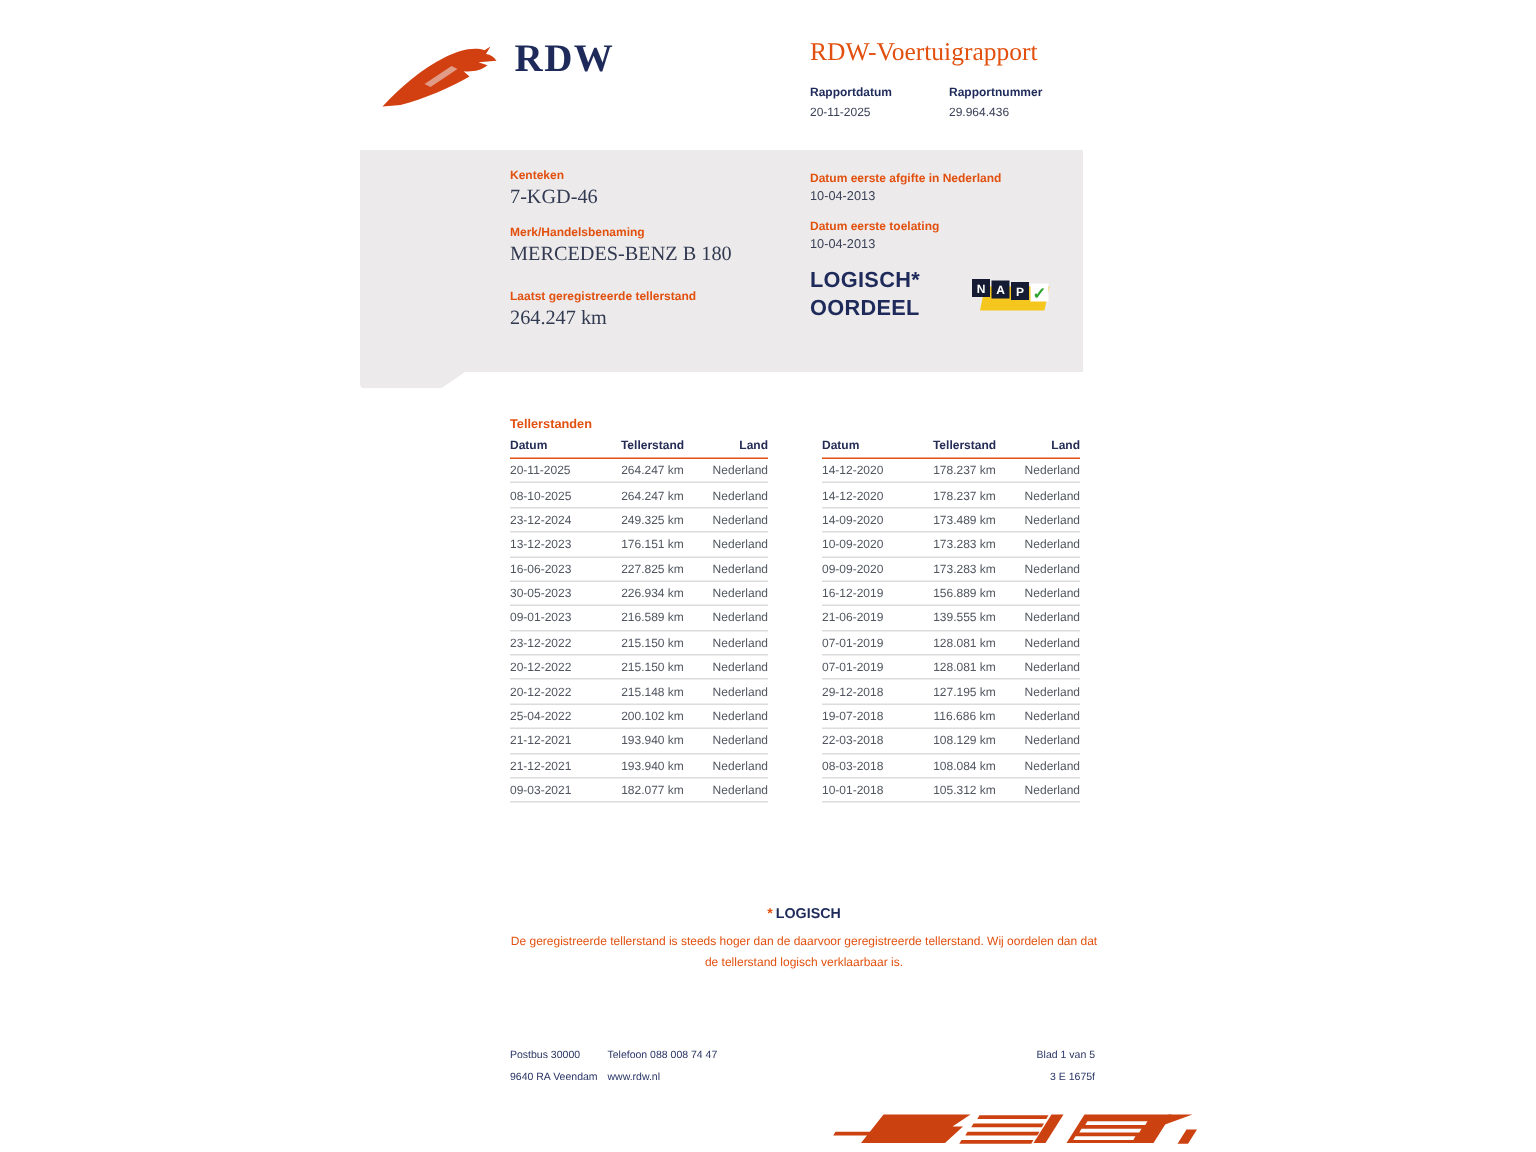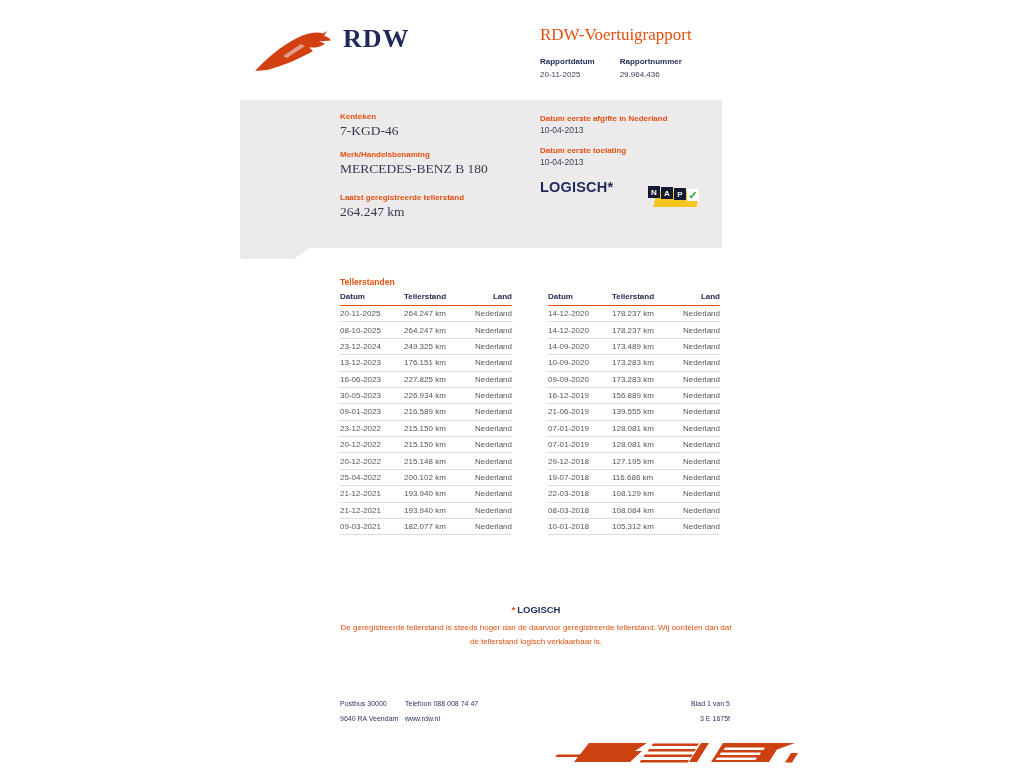--- a/index.html
+++ b/index.html
@@ -4,21 +4,21 @@
 <style>
   * { margin:0; padding:0; box-sizing:border-box; }
   html,body { width:1024px; height:768px; background:#ffffff; font-family:"Liberation Sans", sans-serif; }
   .sheet { position:relative; width:1024px; height:768px; background:#ffffff; overflow:hidden; }
 
   
   .logo-wrap { position:absolute; left:253px; top:22px; display:flex; align-items:flex-start; }
   .logo-svg { width:80px; height:52px; }
   .logo-text { font-family:"Liberation Serif", serif; font-weight:600; font-size:26px; color:#1E2A5A; letter-spacing:1px; margin-left:10px; margin-top:2px; }
   .doc-title { position:absolute; left:540px; top:25px; font-family:"Liberation Serif", serif; font-weight:400; font-size:17px; color:#E2500F; }
-  .report-meta { position:absolute; left:540px; top:57px; display:flex; gap:25px; }
+  .report-meta { position:absolute; left:540px; top:57px; display:flex; gap:38px; }
   .report-meta .lbl { font-size:8px; font-weight:700; color:#1E2A5A; margin-bottom:4px; }
   .report-meta .val { font-size:8px; color:#3A4057; }
 
   
   .panel { position:absolute; left:240px; top:100px; width:482px; height:148px; background:#ECEAEA; }
   .panel::after { content:""; position:absolute; left:0; top:148px; width:70px; height:11px; background:#ECEAEA;
                   clip-path:polygon(0 0, 70px 0, 54px 11px, 0 11px); border-bottom-left-radius:3px; }
   .p-label { font-size:8px; font-weight:700; color:#E2500F; margin-bottom:2px; }
   .p-value { font-family:"Liberation Serif", serif; font-size:13.5px; color:#323A52; margin-bottom:11px; }
   .p-value-sm { font-size:8.5px; color:#3A4057; margin-bottom:11px; }
@@ -37,21 +37,21 @@
   .nap .tile.chk { left:39px; top:5px; background:#ffffff; color:#2BA32E; font-size:11px; }
 
   
   .tel-heading { position:absolute; left:340px; top:277px; font-size:8.5px; font-weight:700; color:#E2500F; }
   .tables { position:absolute; left:340px; top:290px; display:flex; gap:36px; }
   table { border-collapse:collapse; table-layout:fixed; }
   table.tel { width:172px; }
   th { font-size:8px; font-weight:700; color:#242C55; text-align:left; padding:2px 0 4px 0; border-bottom:1.6px solid #E2500F; }
   td { font-size:8px; color:#50555F; padding:3.2px 0; border-bottom:0.8px solid #DCDCDE; }
   th:nth-child(1), td:nth-child(1) { width:64px; }
-  th:nth-child(2), td:nth-child(2) { width:62px; text-align:left; }
+  th:nth-child(2), td:nth-child(2) { width:62px; text-align:center; }
   th:nth-child(3), td:nth-child(3) { width:46px; text-align:right; }
 
   
   .footnote { position:absolute; left:340px; top:604px; width:392px;text-align:center; }
   .footnote .head { font-size:9.5px; font-weight:700; color:#1E2A5A; margin-bottom:6px; }
   .footnote .head .ast { color:#E2500F; margin-right:2px; }
   .footnote .body { font-size:8px; line-height:14px; color:#E2500F; }
 
   
   .footer { position:absolute; left:340px; top:700px; width:390px; font-size:7px; color:#2A3565; }
@@ -98,20 +98,21 @@
       <div class="p-label" style="margin-top:16px;">Laatst geregistreerde tellerstand</div>
       <div class="p-value">264.247 km</div>
     </div>
     <div class="panel-right">
       <div class="p-label">Datum eerste afgifte in Nederland</div>
       <div class="p-value-sm">10-04-2013</div>
       <div class="p-label">Datum eerste toelating</div>
       <div class="p-value-sm">10-04-2013</div>
       <div class="oordeel">
         <div>LOGISCH*</div>
+        <div>OORDEEL</div>
       </div>
     </div>
     <div class="nap">
       <div class="yellow"></div>
       <div class="tile n">N</div>
       <div class="tile a">A</div>
       <div class="tile p">P</div>
       <div class="tile chk">✓</div>
     </div>
   </div>

